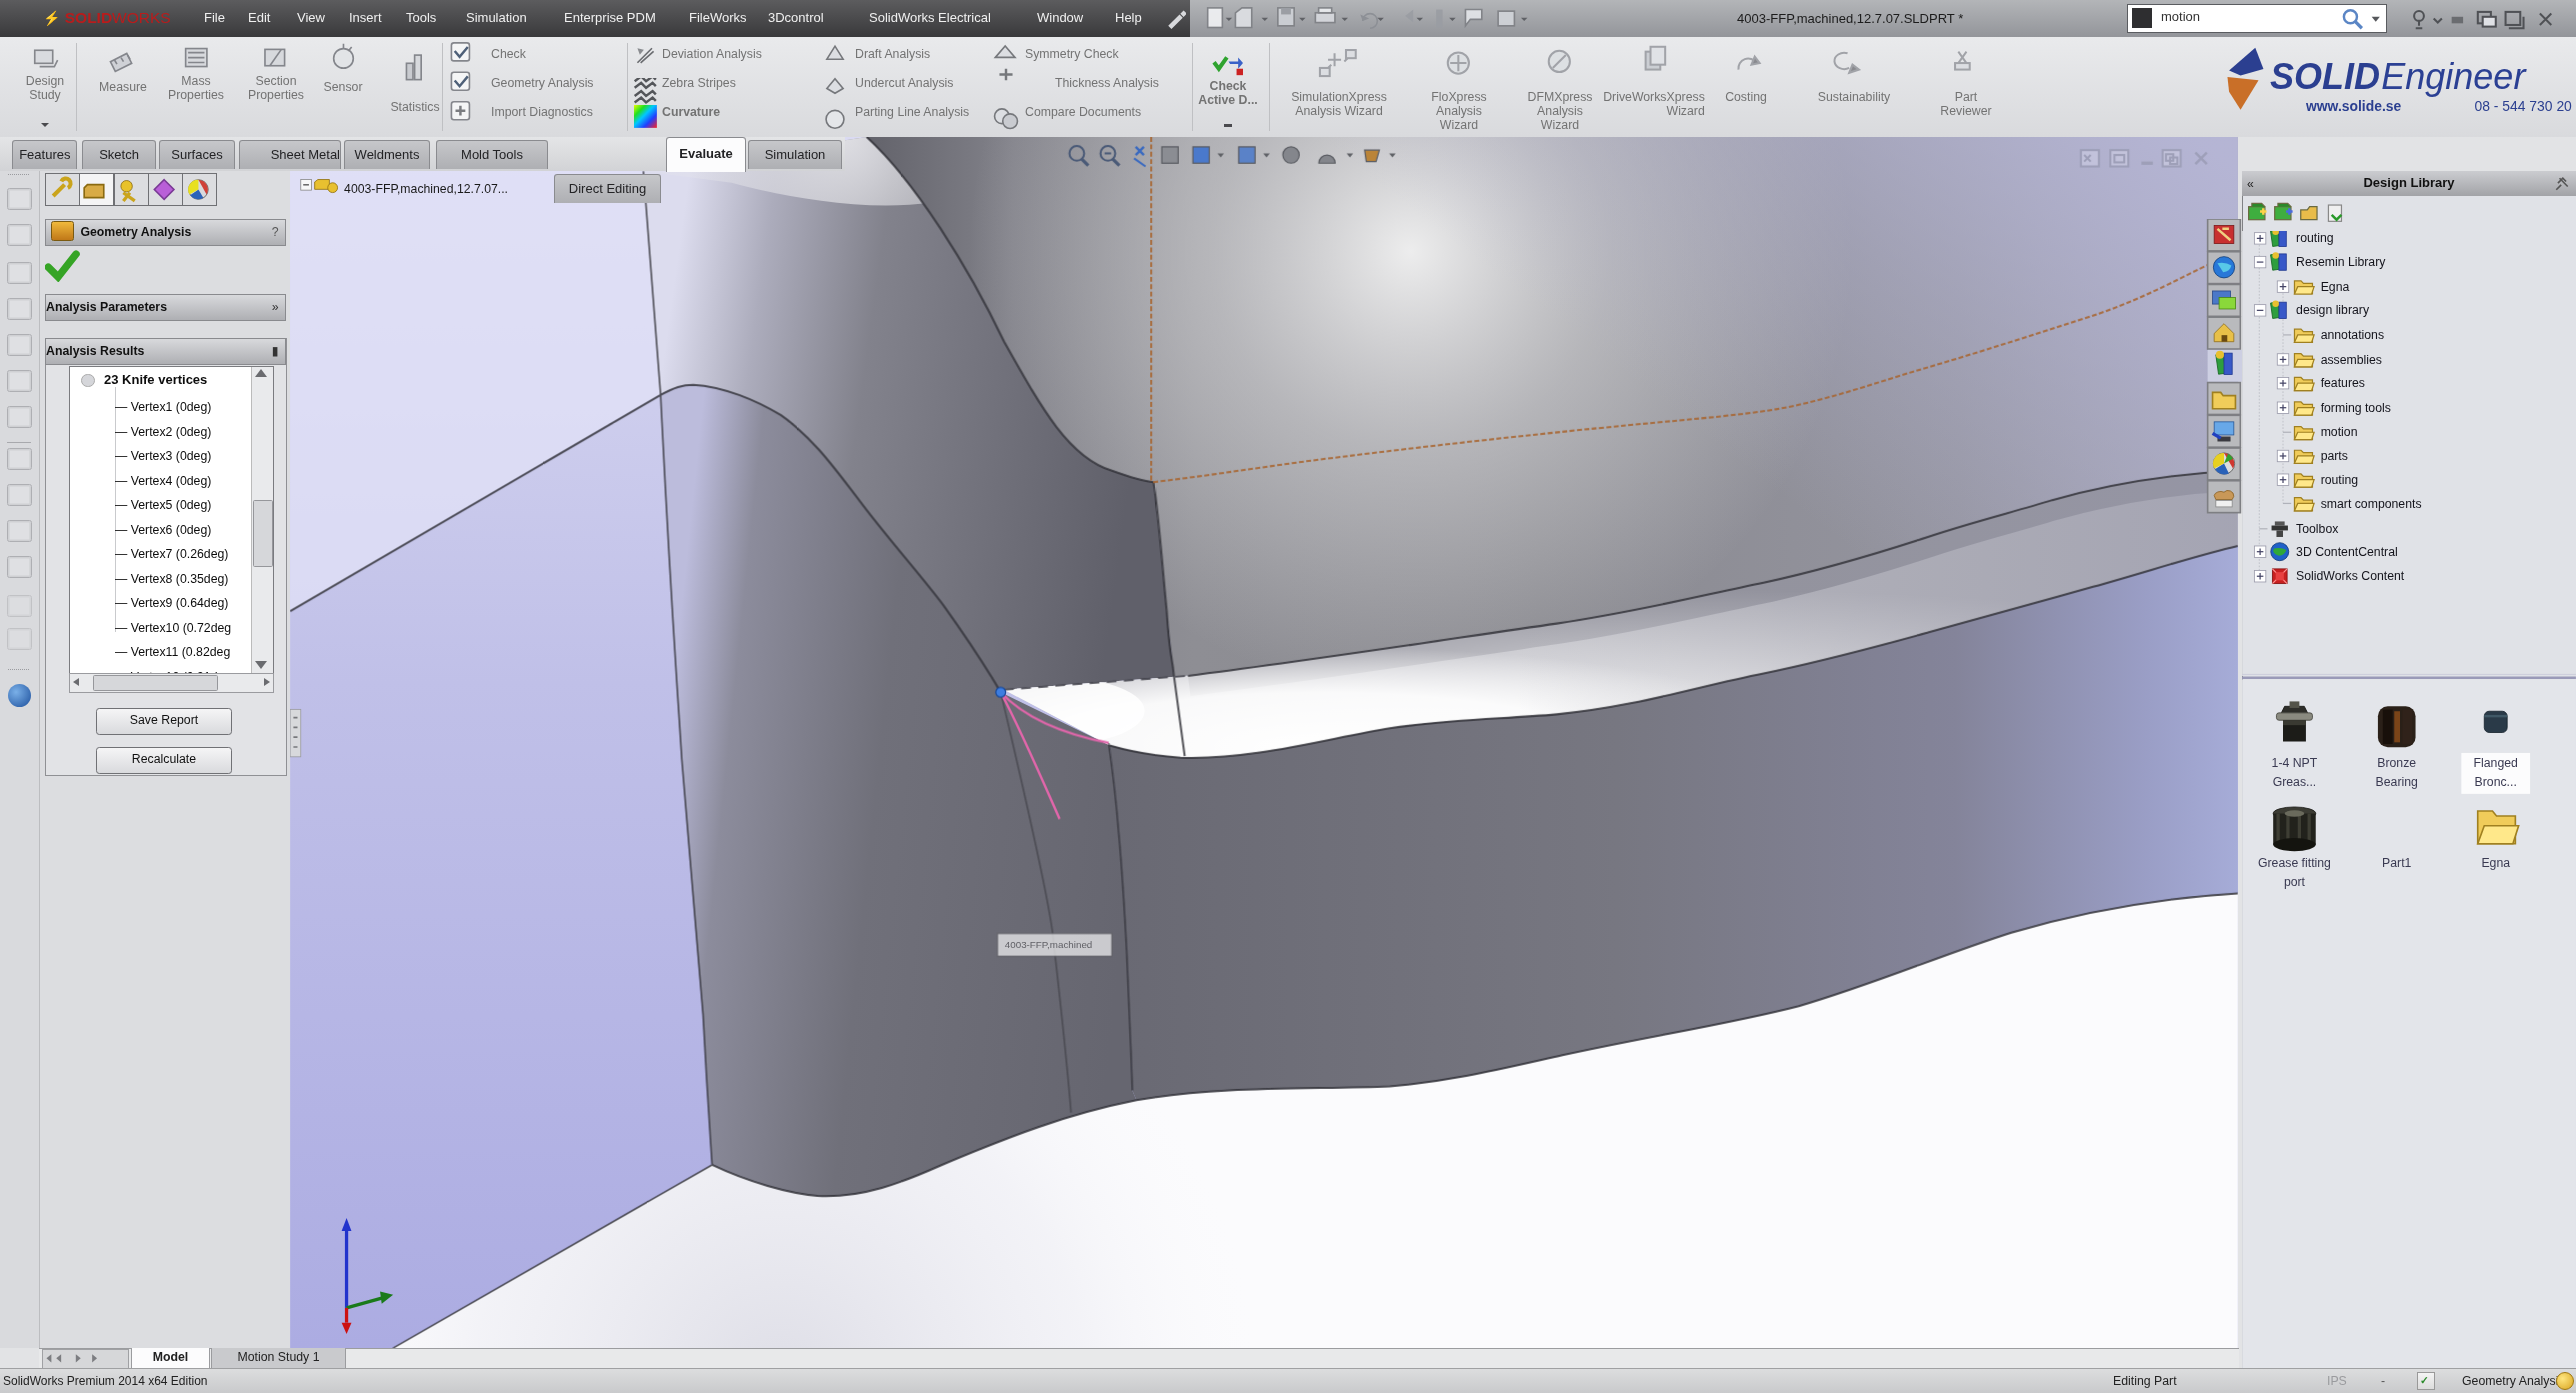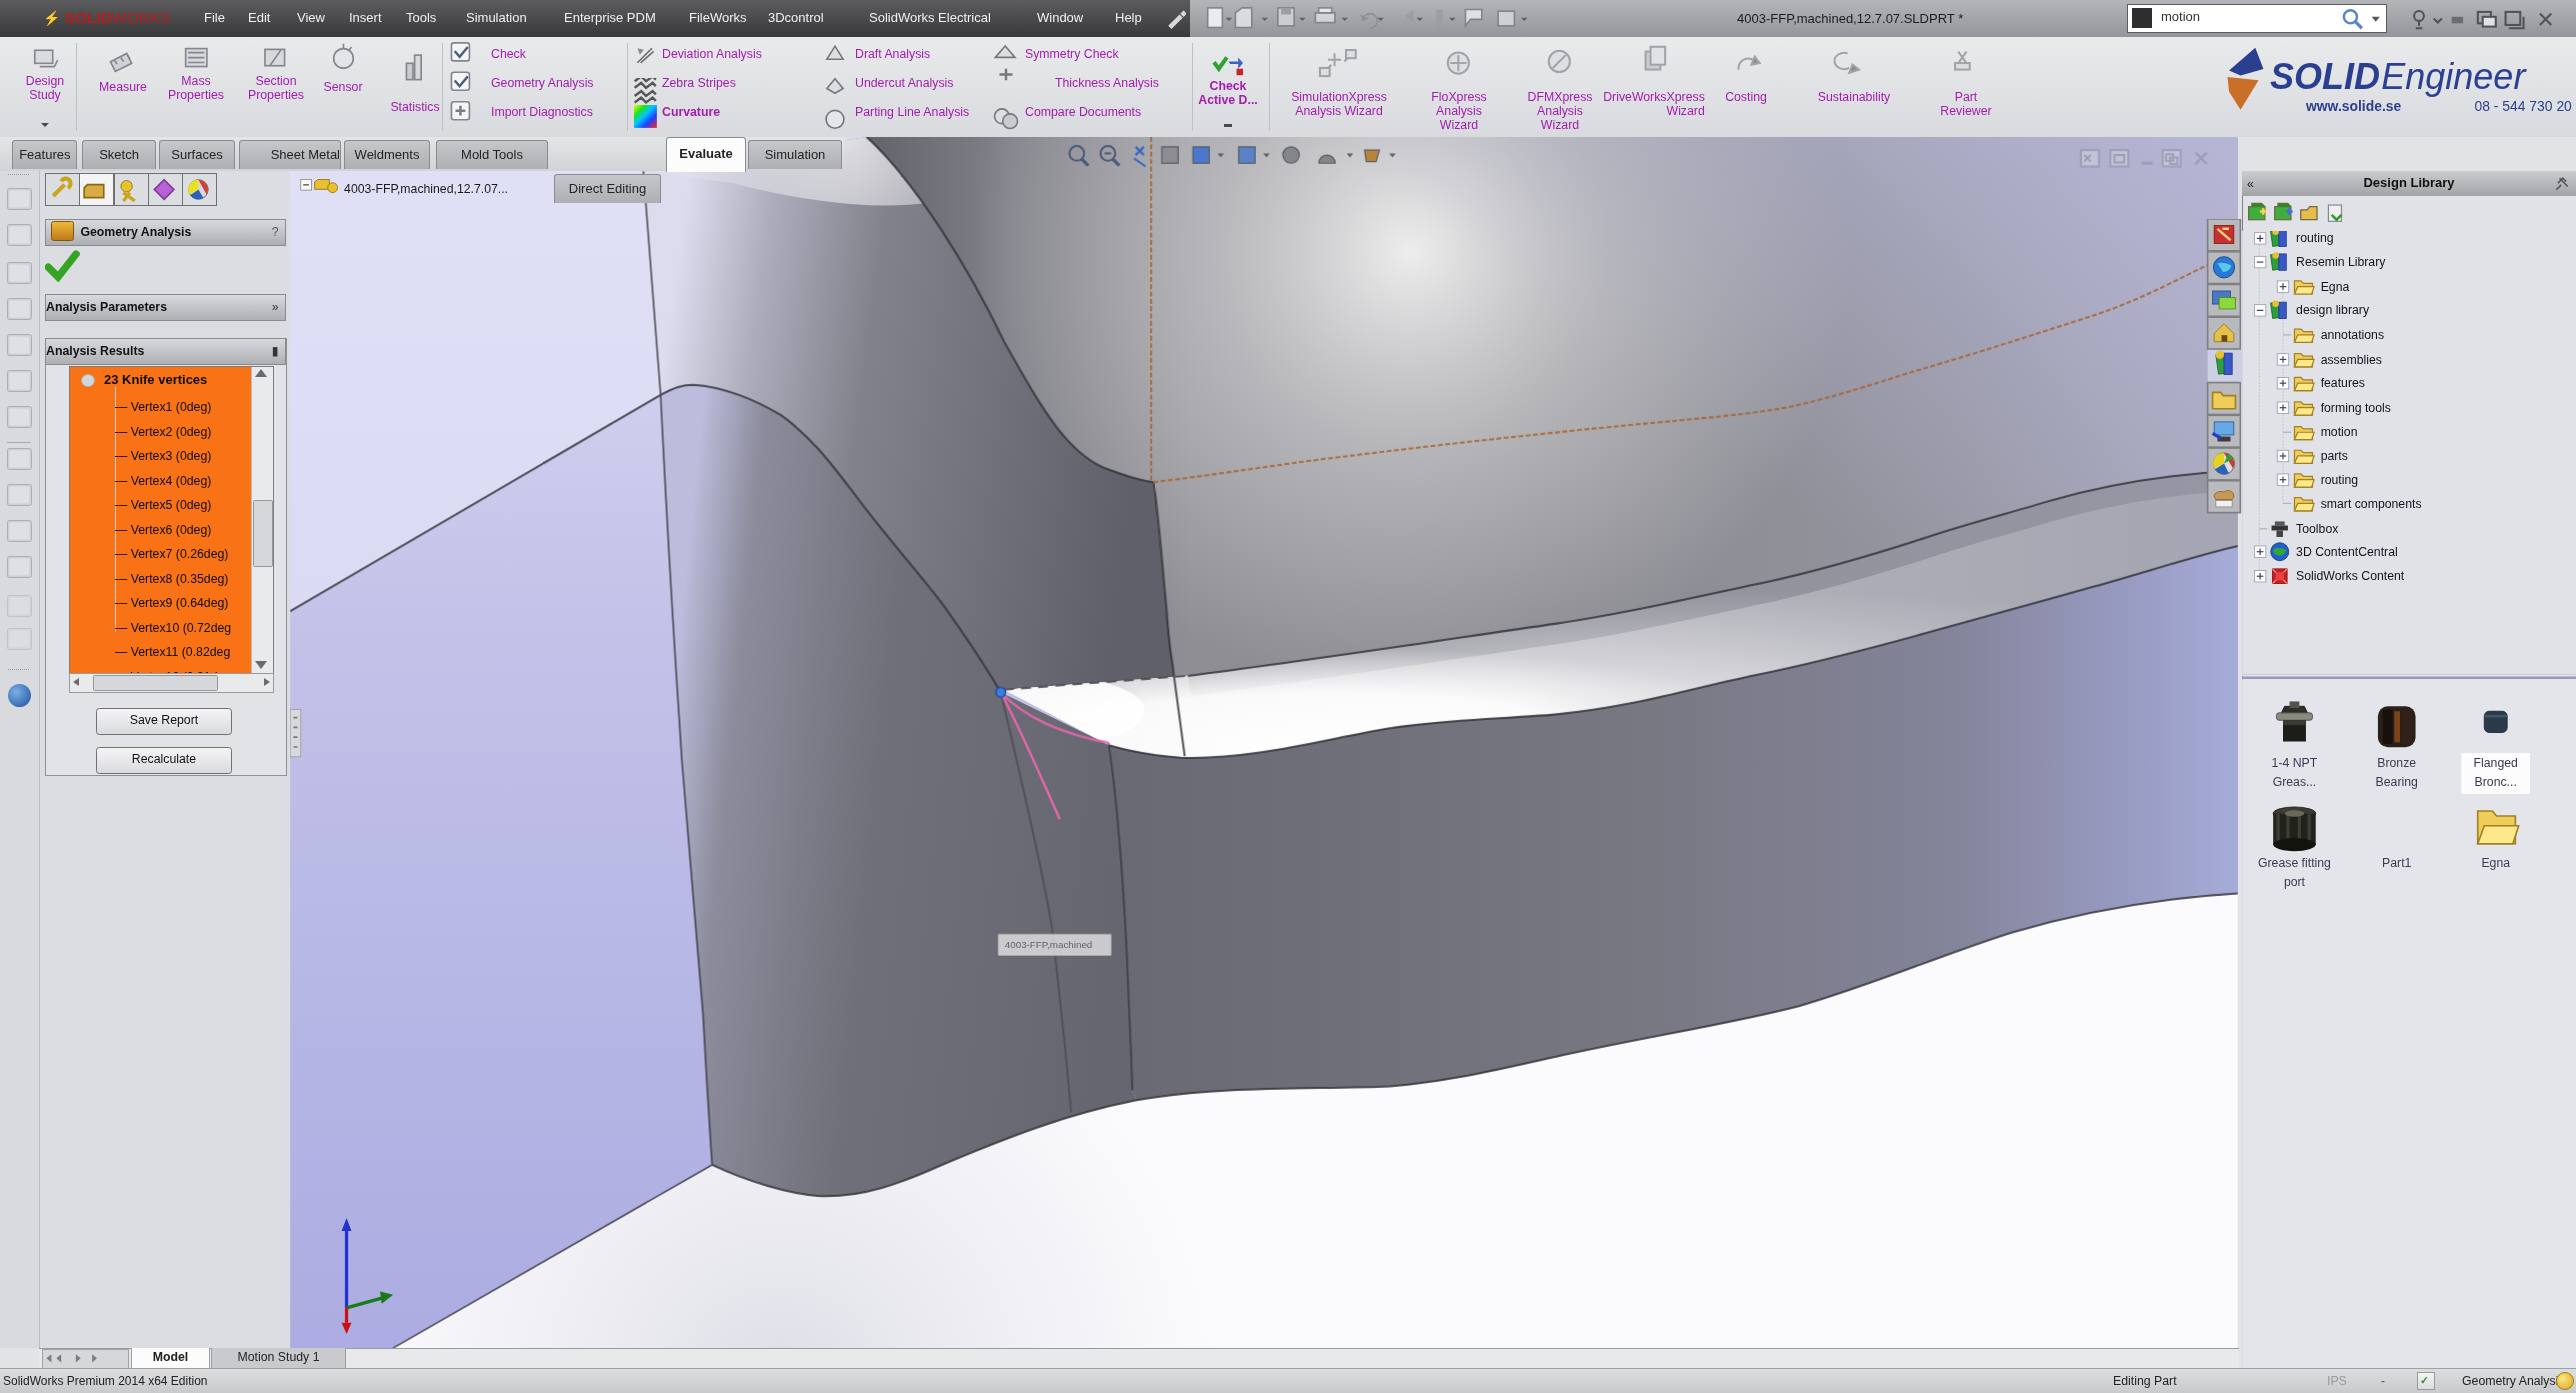--- a/index.html
+++ b/index.html
@@ -7,21 +7,21 @@
   font-family:"Liberation Sans",sans-serif;background:#e2e3e5;}
 .abs{position:absolute;}
 
 #titlebar{left:0;top:0;width:2576px;height:37px;background:linear-gradient(#5c5c5e,#39393b);}
 #tb-right{left:1190px;top:0;width:1386px;height:37px;background:linear-gradient(#b3b5b8,#93959a);}
 #swlogo{left:43px;top:9px;color:#b91c1c;font-size:15.5px;font-weight:bold;}
 #fname{left:1737px;top:10.6px;font-size:13px;color:#1c1c1c;}
 #searchbox{left:2127px;top:4.1px;width:258px;height:27px;background:#fff;border:1.6px solid #5a5c60;}
 
 #ribbon{left:0;top:37px;width:2576px;height:100px;background:linear-gradient(#e9eaec,#d9dadd);}
-.rlabel{font-size:12.3px;color:#a21caf;white-space:nowrap;}
+.rlabel{font-size:12.3px;color:#737373;white-space:nowrap;}
 .rlabel.c{transform:translateX(-50%);text-align:center;}
 .rsep{width:0.8px;background:#bfc0c3;top:43px;height:88px;}
 .caret{width:0;height:0;border-left:4.1px solid transparent;border-right:4.1px solid transparent;border-top:4.9px solid #4a4a4e;}
 
 #tabrow{left:0;top:137px;width:845px;height:34px;background:linear-gradient(#e4e5e7,#d2d3d6);z-index:5;}
 .tab{position:absolute;z-index:6;top:3.3px;height:28px;background:linear-gradient(#c6c7ca,#aeafb3);
   border:0.8px solid #8a8b8f;border-bottom:none;border-radius:3.3px 3.3px 0 0;color:#232325;
   font-size:13px;text-align:center;line-height:28px;}
 .tab.active{background:#fcfcfd;top:0.8px;height:34px;line-height:31px;font-weight:bold;}
 
@@ -305,21 +305,21 @@
 <div class="phdr" style="top:219px;"><span style="display:inline-block;width:21px;height:18px;background:linear-gradient(#f0b93c,#c07818);border:0.8px solid #7a5a10;border-radius:2.5px;vertical-align:-4.9px;margin:0 6.5px 0 4.9px;"></span>Geometry Analysis<span style="position:absolute;right:6.5px;color:#555;font-weight:normal;">?</span></div>
 <svg class="abs" style="left:45px;top:249px;" width="36" height="33" viewBox="0 0 44 40">
     <path d="M4 22 l12 12 22 -28" stroke="#35a425" stroke-width="9" fill="none" stroke-linecap="round"></path>
   </svg>
 
 <div class="phdr" style="top:294px;">Analysis Parameters<span style="position:absolute;right:6.5px;font-weight:normal;color:#333;">»</span></div>
 
 <div class="abs" style="left:45px;top:338px;width:240px;height:436px;border:0.8px solid #8f9094;background:#e2e3e6;"></div>
 <div class="phdr" style="top:338px;">Analysis Results<span style="position:absolute;right:6.5px;font-weight:normal;color:#333;">▮</span></div>
 
-<div class="abs" style="left:69px;top:366px;width:203px;height:325px;background:#f97316;border:0.8px solid #7a7b7f;overflow:hidden;font-size:12.3px;color:#0d0d0d;">
+<div class="abs" style="left:69px;top:366px;width:203px;height:325px;background:#ffffff;border:0.8px solid #7a7b7f;overflow:hidden;font-size:12.3px;color:#0d0d0d;">
  <div style="position:absolute;left:11.4px;top:6.5px;width:11.4px;height:11.4px;border-radius:50%;background:#d5d6da;border:0.8px solid #aaa;"></div>
  <div style="position:absolute;left:34px;top:4.9px;font-weight:bold;font-size:13px;">23 Knife vertices</div>
  <div style="position:absolute;left:45px;top:19.6px;width:0.8px;height:245px;background:#c9cacd;"></div>
  <div style="position:absolute;left:45px;top:33px;width:164px;">
   <div style="height:24.5px;">— Vertex1 (0deg)</div>
   <div style="height:24.5px;">— Vertex2 (0deg)</div>
   <div style="height:24.5px;">— Vertex3 (0deg)</div>
   <div style="height:24.5px;">— Vertex4 (0deg)</div>
   <div style="height:24.5px;">— Vertex5 (0deg)</div>
   <div style="height:24.5px;">— Vertex6 (0deg)</div>

